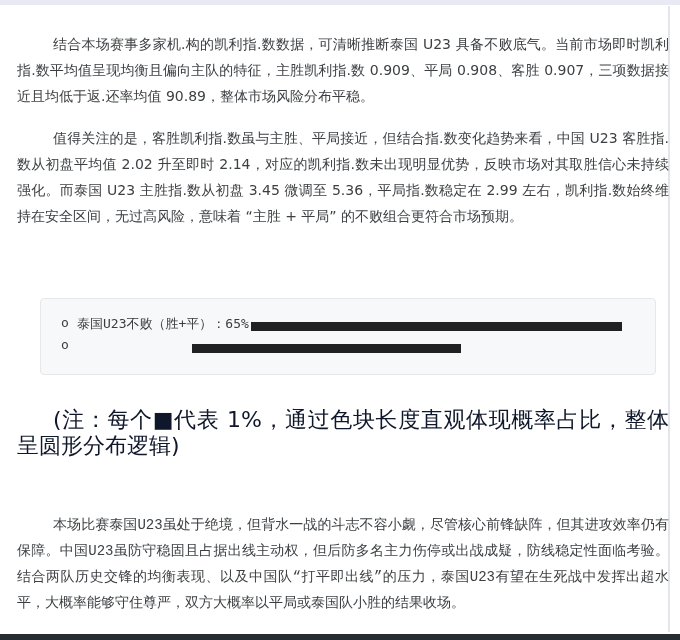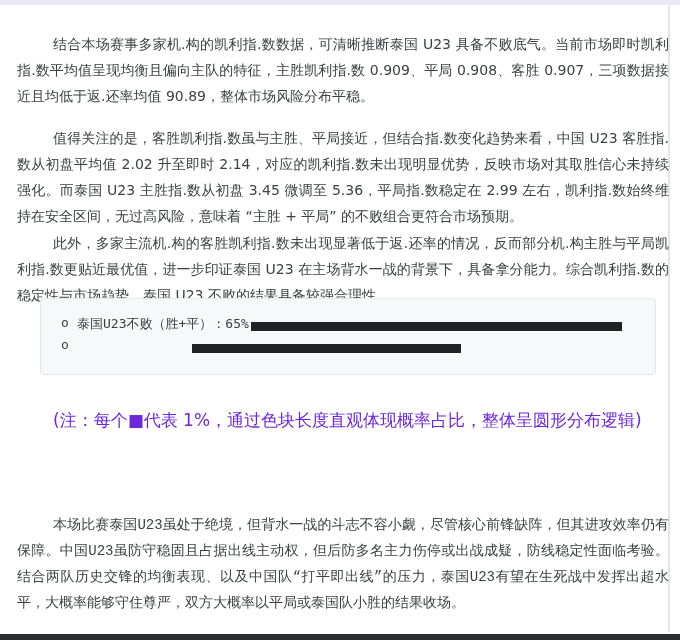--- a/index.html
+++ b/index.html
@@ -59,42 +59,41 @@
   .chart-label { position: absolute; left: 36px; top: 0; white-space: nowrap; }
   .bar {
     position: absolute; top: 7px;
     height: 9px;
     display: inline-block;
   }
   .bar-1 { left: 210px; }
   .bar-2 { left: 151px; }
   .note-line {
     top: 396px;
-    font-size: 17px;
+    font-size: 22px;
     line-height: 26px;
     text-indent: 36px;
-    color: #6d28d9;
+    color: #0f172a;
   }
   .summary-heading { top: 456px; }
   .para-4 { top: 501px; font-family: Liberation Mono, monospace; }
   .recommendation { top: 607px; }
 </style>
 </head>
 <body>
 
 <div class="page">
 
   <div class="top-strip"></div>
   <div class="right-line"></div>
 
   <p class="block indent para-1">结合本场赛事多家机.构的凯利指.数数据，可清晰推断泰国 U23 具备不败底气。当前市场即时凯利指.数平均值呈现均衡且偏向主队的特征，主胜凯利指.数 0.909、平局 0.908、客胜 0.907，三项数据接近且均低于返.还率均值 90.89，整体市场风险分布平稳。</p>
 
   <p class="block indent para-2">值得关注的是，客胜凯利指.数虽与主胜、平局接近，但结合指.数变化趋势来看，中国 U23 客胜指.数从初盘平均值 2.02 升至即时 2.14，对应的凯利指.数未出现明显优势，反映市场对其取胜信心未持续强化。而泰国 U23 主胜指.数从初盘 3.45 微调至 5.36，平局指.数稳定在 2.99 左右，凯利指.数始终维持在安全区间，无过高风险，意味着 “主胜 + 平局” 的不败组合更符合市场预期。</p>
 
-  <p class="block indent para-3">此外，多家主流机.构的客胜凯利指.数未出现显著低于返.还率的情况，反而部分机.构主胜与平局凯利指.数更贴近最优值，进一步印证泰国 U23 在主场背水一战的背景下，具备拿分能力。综合凯利指.数的稳定性与市场趋势，泰国 U23 不败的结果具备较强合理性。</p>
 
   <div class="chart-box">
     <div class="chart-row chart-row-1">
       <span class="bullet">o</span>
       <span class="chart-label">泰国U23不败（胜+平）：65%</span>
       <span class="bar bar-1" style="width: 371px; background: rgb(31, 33, 35);"></span>
     </div>
     <div class="chart-row chart-row-2">
       <span class="bullet">o</span>
       <span class="bar bar-2" style="width: 269px; background: rgb(31, 33, 35);"></span>

